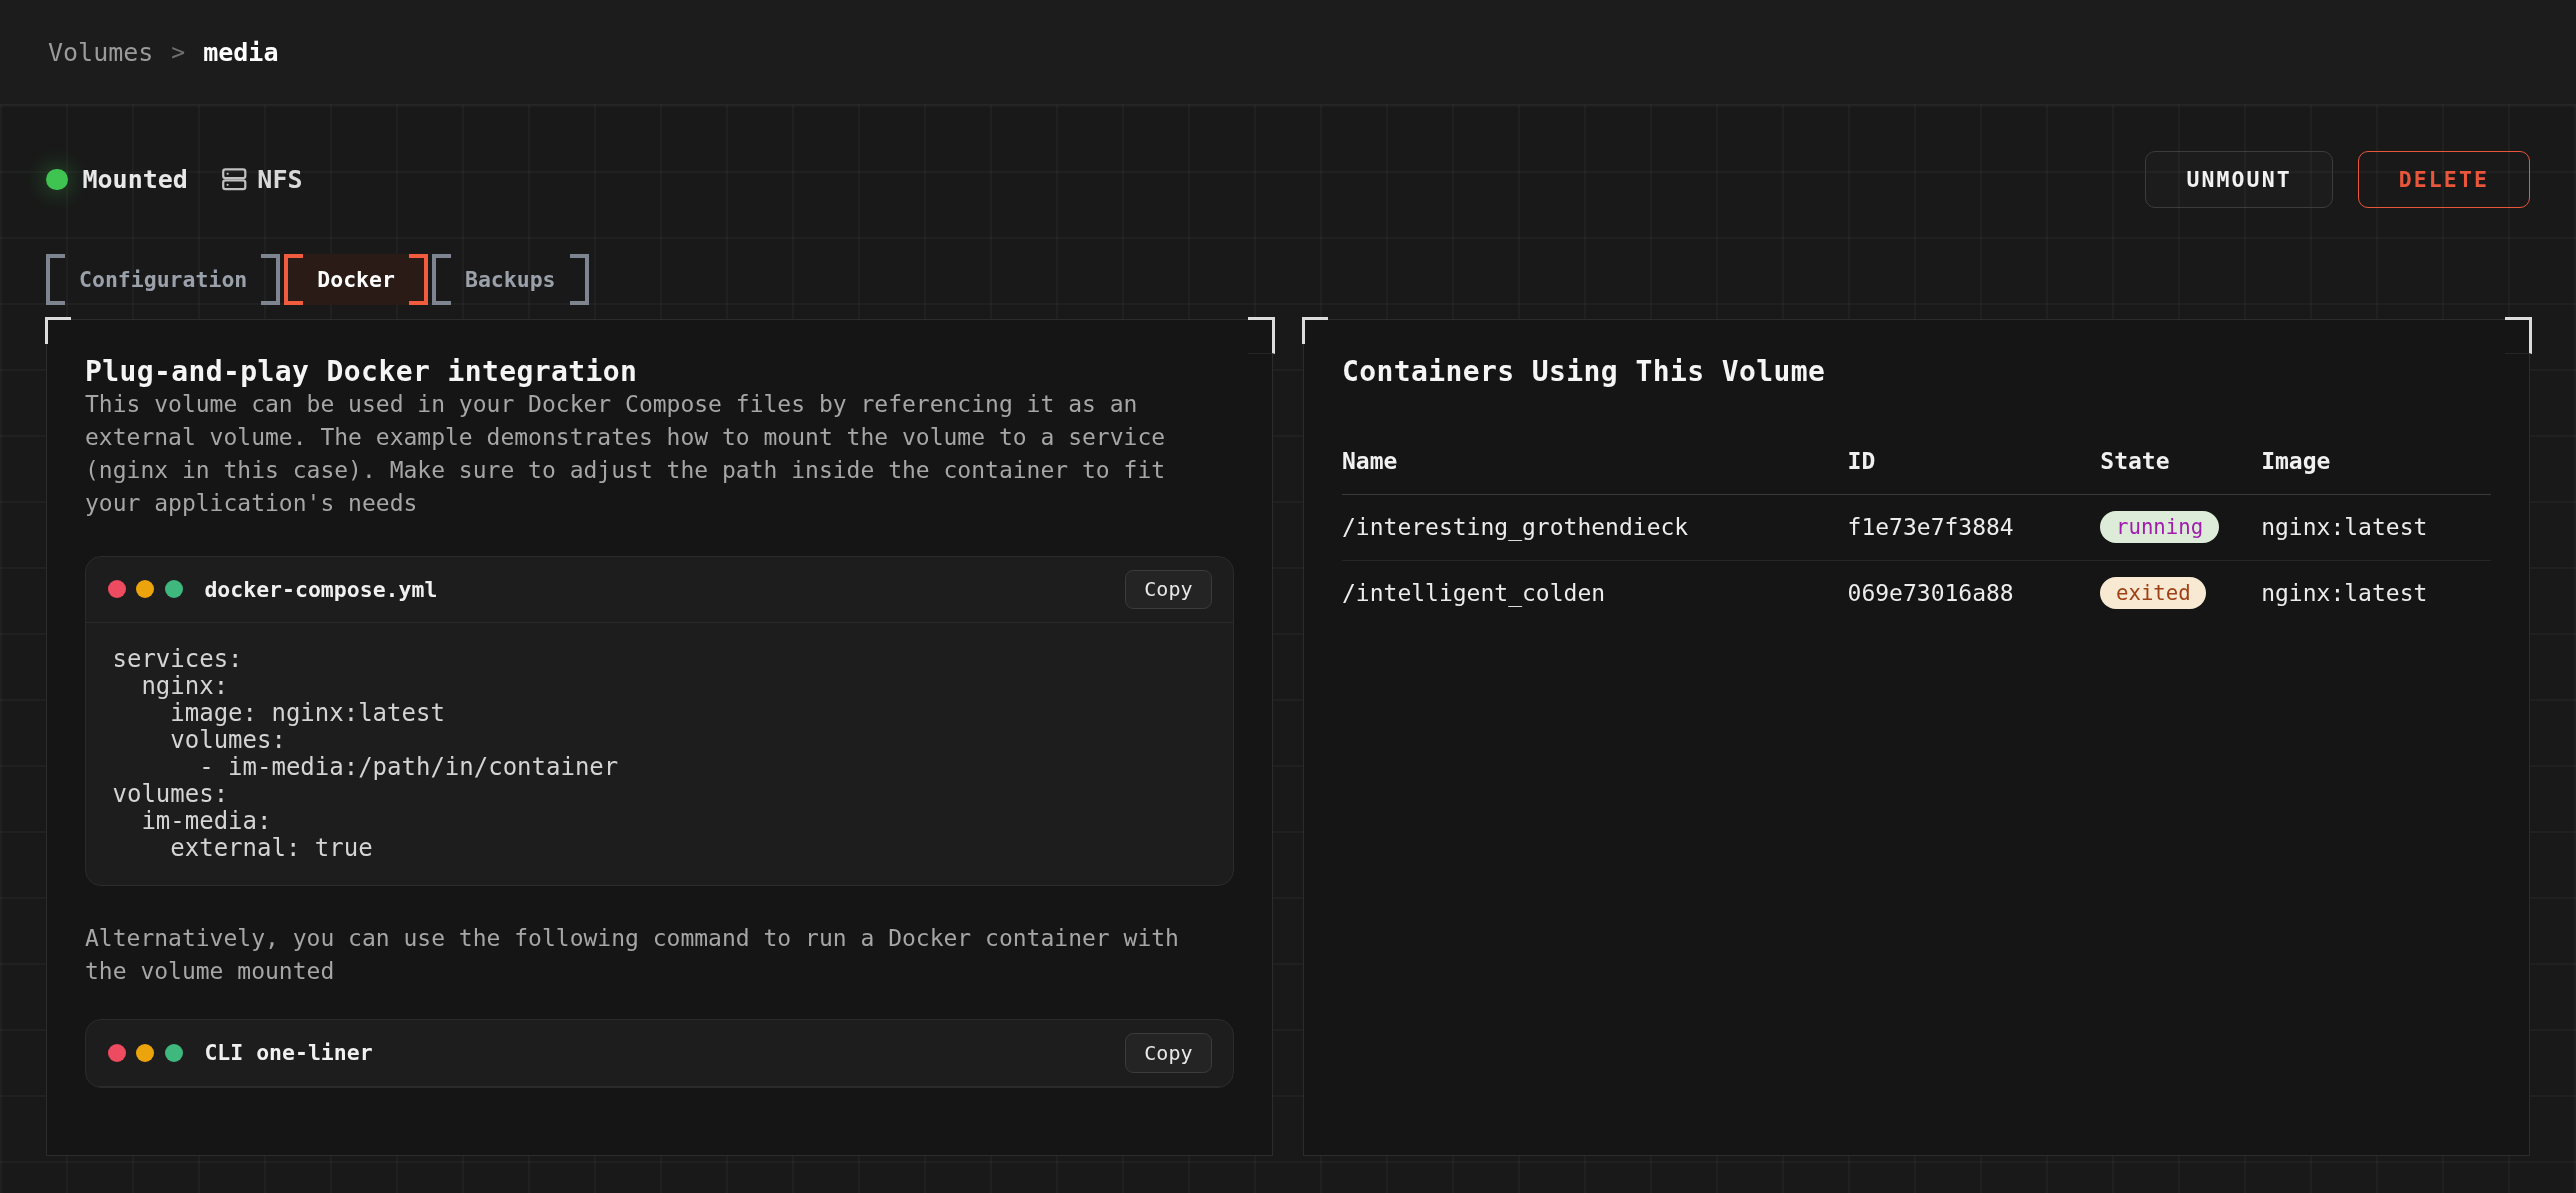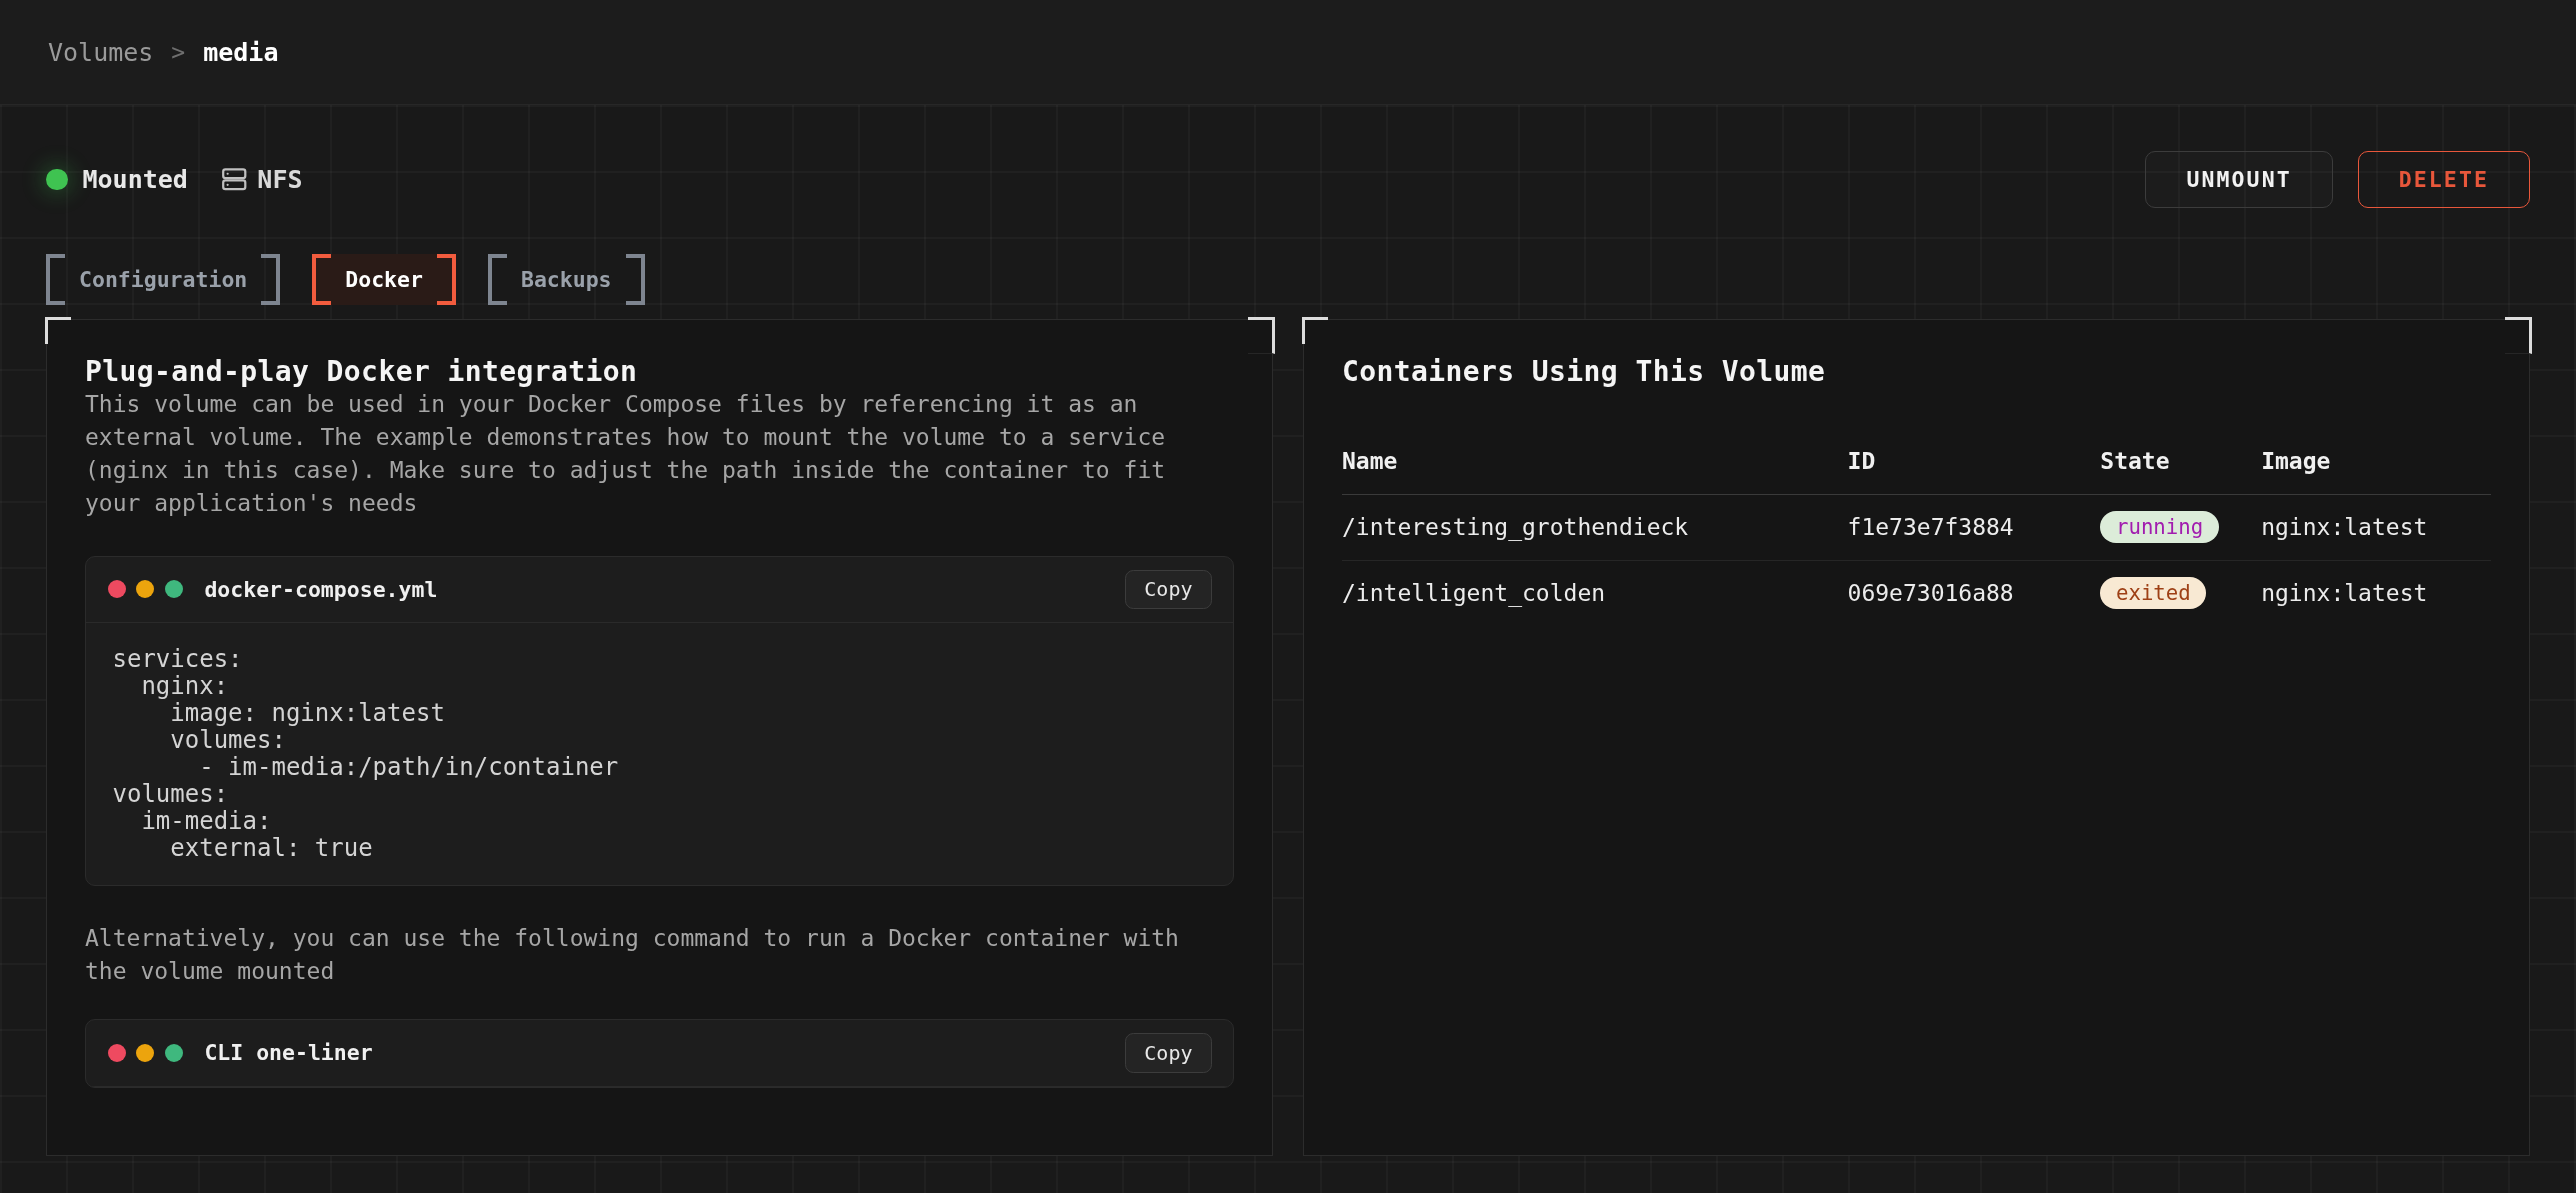--- a/index.html
+++ b/index.html
@@ -37,21 +37,21 @@
   .driver { display:flex; align-items:center; margin-left:33px; }
   .driver svg { width:26.5px; height:26.5px; stroke:#c0c0c0; margin-right:10px; }
   .driver-label { font-size:25px; font-weight:bold; color:#d9d9d9; }
   .actions { display:flex; gap:25px; }
   .btn { border-radius:10px; padding:15px 40px; font-size:21.5px; font-weight:bold;
     letter-spacing:2.1px; cursor:pointer; font-family:inherit; background:transparent; }
   .btn-unmount { border:1.7px solid #3c3c3c; color:#f2f2f2; background:rgba(255,255,255,0.015); }
   .btn-delete { border:1.7px solid #e8573b; color:#e8573b; }
 
   
-  .tabs { margin-top:46px; display:flex; gap:32px; }
+  .tabs { margin-top:46px; display:flex; gap:4px; }
   .tab { position:relative; padding:13.2px 33px; font-size:21.5px; font-weight:bold;
     color:#9aa1aa; cursor:pointer; }
   .tab::before, .tab::after { content:""; position:absolute; top:0; bottom:0; width:15px; }
   .tab::before { left:0; border:4.1px solid #7e8590; border-right:none; }
   .tab::after { right:0; border:4.1px solid #7e8590; border-left:none; }
   .tab.active { background:#2a1b17; color:#ffffff; }
   .tab.active::before { border-color:#f25c3e; border-right:none; }
   .tab.active::after  { border-color:#f25c3e; border-left:none; }
 
   
@@ -60,21 +60,21 @@
     min-height:837px; padding:35px 38px; }
   .corner { position:absolute; width:26.5px; height:26.5px; }
   .corner.tl { top:-2.5px; left:-2.5px;  border-top:3.3px solid #dcdcdc; border-left:3.3px solid #dcdcdc; }
   .corner.tr { top:-2.5px; right:-2.5px; border-top:3.3px solid #dcdcdc; border-right:3.3px solid #dcdcdc; }
 
   .panel-title { font-size:28px; font-weight:bold; color:#f5f5f5; letter-spacing:0.4px; }
   .panel-desc { margin-top:0; font-size:23px; line-height:33px; color:#a6a6a6; max-width:1112px; }
 
   
   .code-block { margin-top:36px; background:#1d1d1d; border:1.7px solid #2b2b2b;
-    border-radius:10px; overflow:hidden; }
+    border-radius:16px; overflow:hidden; }
   .code-header { display:flex; align-items:center; padding:13.2px 21.5px; border-bottom:1.7px solid #2a2a2a; }
   .dots { display:flex; gap:10.7px; margin-right:21.5px; }
   .dot { width:18px; height:18px; border-radius:50%; }
   .dot-red { background:#ee4a60; } .dot-amber { background:#eca40d; } .dot-green { background:#3fb87e; }
   .filename { flex:1; font-size:21.5px; font-weight:bold; color:#f0f0f0; }
   .copy-btn { background:#242424; border:1.7px solid #3c3c3c; border-radius:8.3px;
     padding:6.6px 18px; font-size:20px; color:#e8e8e8; cursor:pointer; font-family:inherit; }
   .code-content { padding:23px 26.5px; font-size:24px; line-height:27px; color:#d4d4d4;
     white-space:pre-wrap; }
 

